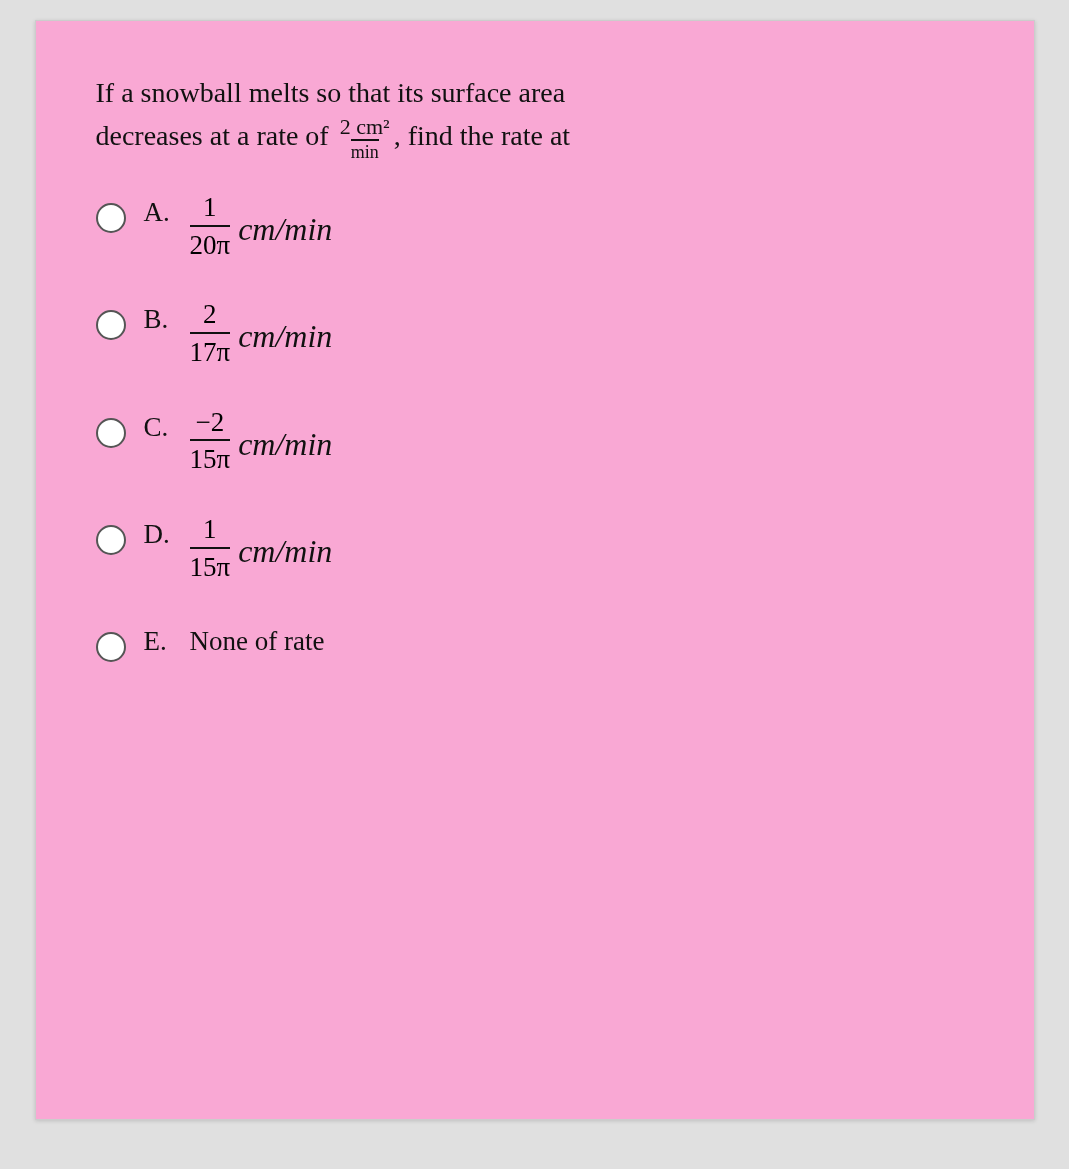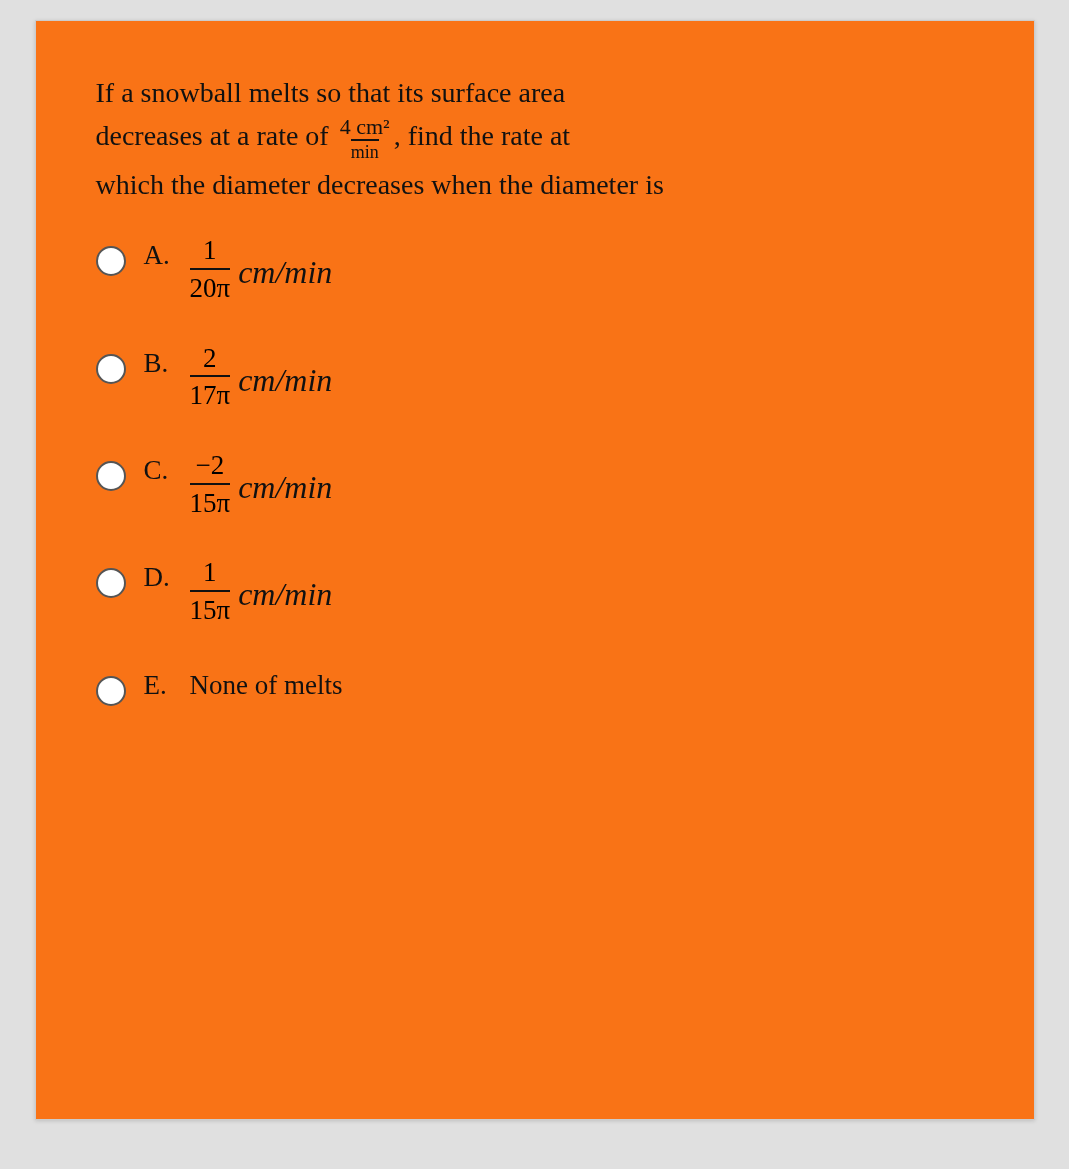--- a/index.html
+++ b/index.html
@@ -12,21 +12,21 @@
       background: #e0e0e0;
       display: flex;
       justify-content: center;
       align-items: flex-start;
       min-height: 100vh;
       padding: 20px;
       font-family: Georgia, 'Times New Roman', Times, serif;
     }
 
     .card {
-      background: #f97316;
+      background: #f9a8d4;
       width: 1000px;
       min-height: 1100px;
       padding: 50px 60px 60px 60px;
       border: 1px solid #cccccc;
       box-shadow: 0 1px 4px rgba(0,0,0,0.15);
     }
 
     .question-text {
       font-size: 28px;
       line-height: 1.55;
@@ -134,25 +134,24 @@
     }
   </style>
 </head>
 <body>
 
 <div class="card">
   <div class="question-text">
     <span>If  a  snowball  melts  so  that  its  surface  area</span><br>
     <span>decreases at a rate of 
       <span class="rate-inline">
-        <span class="numerator">4 cm²</span>
+        <span class="numerator">2 cm²</span>
         <span class="denominator">min</span>
       </span>, find the rate at
     </span><br>
-    <span>which the diameter decreases when the diameter is</span>
   </div>
 
 
   <ul class="options-list">
 
     <li class="option-item">
       <div class="radio-circle"></div>
       <div class="option-content">
         <span class="option-label">A.</span>
         <div class="fraction-block">
@@ -196,18 +195,18 @@
           <span class="den">15π</span>
         </div>
         <span class="unit-text">cm/min</span>
       </div>
     </li>
 
     <li class="option-item">
       <div class="radio-circle"></div>
       <div class="option-content">
         <span class="option-label">E.</span>
-        <span class="option-e-text">None of melts</span>
+        <span class="option-e-text">None of rate</span>
       </div>
     </li>
 
   </ul>
 </div>
 
 </body></html>

